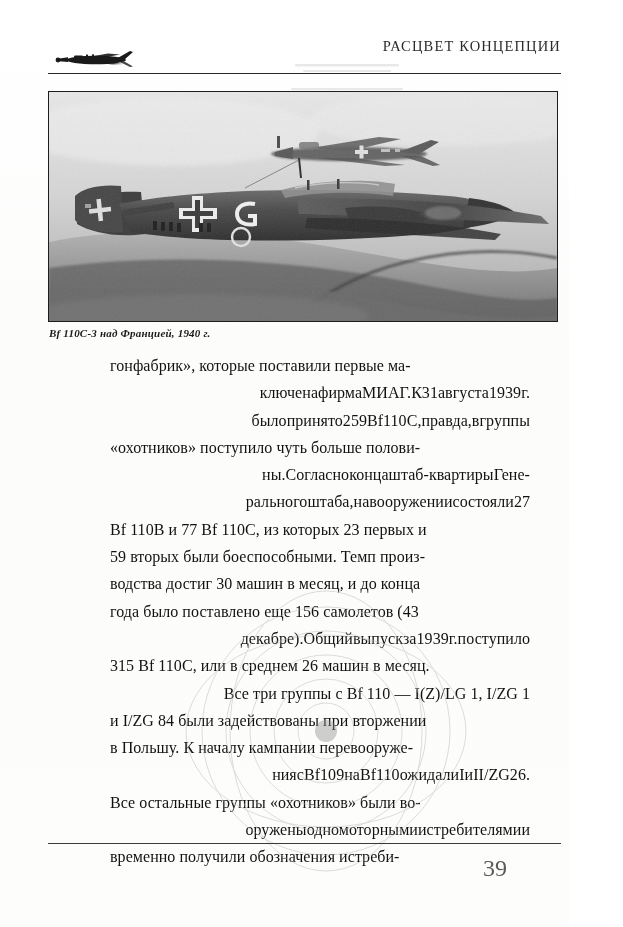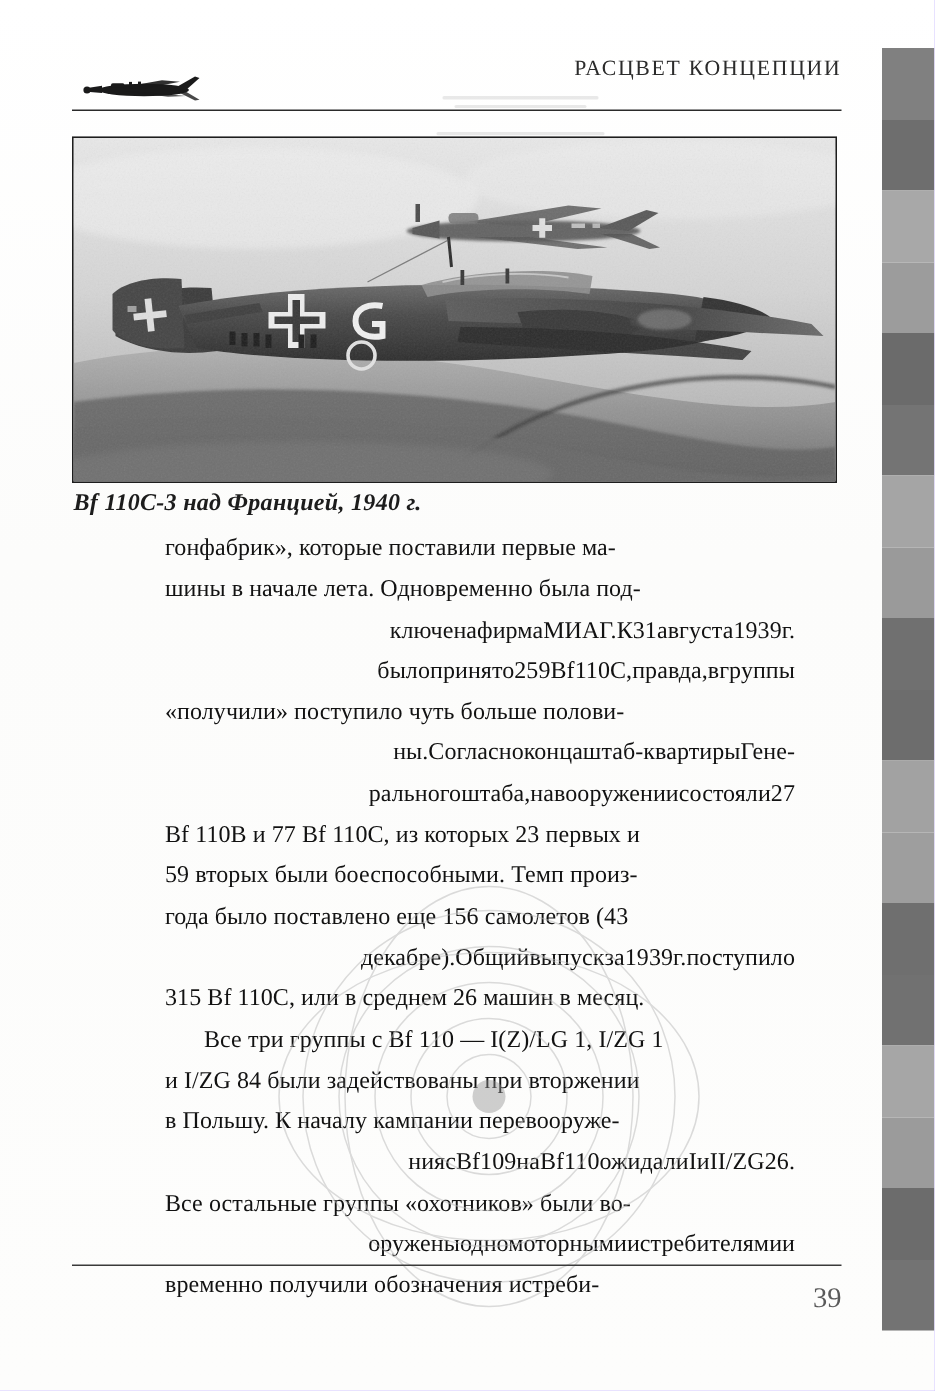--- a/index.html
+++ b/index.html
@@ -7,23 +7,23 @@
     margin: 0;
     padding: 0;
     background: #ffffff;
   }
   body {
     font-family: "Liberation Serif", "DejaVu Serif", serif;
   }
 
   .page {
     position: relative;
-    width: 623px;
+    width: 569px;
     height: 927px;
-    background: #c4b5fd;
+    background: #84cc16;
     overflow: hidden;
   }
 
   
   .paper-tone {
     position: absolute;
     inset: 0;
     background:
       linear-gradient(180deg, #ffffff 0%, #fcfcfb 40%, #fdfdfc 100%);
     pointer-events: none;
@@ -94,21 +94,21 @@
     inset: 0;
   }
 
   .caption {
     position: absolute;
     left: 49px;
     top: 327px;
     font-family: "Liberation Serif", "DejaVu Serif", serif;
     font-style: italic;
     font-weight: 700;
-    font-size: 16px;
+    font-size: 11px;
     color: #1c1c1c;
     letter-spacing: 0.2px;
   }
 
   
   .body-text {
     position: absolute;
     left: 110px;
     top: 352px;
     width: 420px;
@@ -120,21 +120,21 @@
     color: #121212;
     white-space: nowrap;
     letter-spacing: 0.05px;
   }
   .tline.just {
     display: flex;
     justify-content: flex-end;
     white-space: normal;
   }
   .tline.just > span { white-space: pre; }
-  .tline.indent { text-indent: 26px; }
+  .tline.indent { text-indent: 26px; text-align: right; }
 
   
   .wm-rings {
     position: absolute;
     left: 178px;
     top: 583px;
     width: 296px;
     height: 296px;
     pointer-events: none;
     opacity: 0.5;
@@ -156,21 +156,21 @@
     top: 843px;
     width: 513px;
     height: 0;
     border-top: 1.3px solid #3a3a3a;
   }
   .folio {
     position: absolute;
     right: 62px;
     top: 855px;
     font-family: "Liberation Serif", "DejaVu Serif", serif;
-    font-size: 19px;
+    font-size: 24px;
     color: #5a5a5a;
   }
 </style>
 </head>
 <body>
 
 <div class="page">
 
   <div class="paper-tone"></div>
 
@@ -356,59 +356,59 @@
       <ellipse cx="150" cy="224" rx="170" ry="22" fill="#777" opacity="0.6" filter="url(#blurM)"></ellipse>
 
       <rect x="0" y="0" width="508" height="229" filter="url(#grainF)" opacity="0.5"></rect>
     </svg>
   </div>
 
   <div class="caption">Bf 110C-3 над Францией, 1940 г.</div>
 
   <div class="body-text" id="body-text">
       <div class="tline">гонфабрик», которые поставили первые ма-</div>
-      <div class="tline">шины в начале лета. Одновременно была под-</div>
       <div class="tline just">
         <span>ключена</span>
         <span>фирма</span>
         <span>МИАГ.</span>
         <span>К</span>
         <span>31</span>
         <span>августа</span>
         <span>1939</span>
         <span>г.</span>
       </div>
       <div class="tline just">
         <span>было</span>
         <span>принято</span>
         <span>259</span>
         <span>Bf</span>
         <span>110C,</span>
         <span>правда,</span>
         <span>в</span>
         <span>группы</span>
       </div>
-      <div class="tline">«получили» поступило чуть больше полови-</div>
+      <div class="tline">«охотников» поступило чуть больше полови-</div>
       <div class="tline just">
         <span>ны.</span>
         <span>Согласно</span>
         <span>конца</span>
         <span>штаб-квартиры</span>
         <span>Гене-</span>
       </div>
       <div class="tline just">
         <span>рального</span>
         <span>штаба,</span>
         <span>на</span>
         <span>вооружении</span>
         <span>состояли</span>
         <span>27</span>
       </div>
       <div class="tline">Bf 110B и 77 Bf 110C, из которых 23 первых и</div>
       <div class="tline">59 вторых были боеспособными. Темп произ-</div>
+      <div class="tline">водства достиг 30 машин в месяц, и до конца</div>
       <div class="tline">года было поставлено еще 156 самолетов (43</div>
       <div class="tline just">
         <span>декабре).</span>
         <span>Общий</span>
         <span>выпуск</span>
         <span>за</span>
         <span>1939</span>
         <span>г.</span>
         <span>поступило</span>
       </div>

